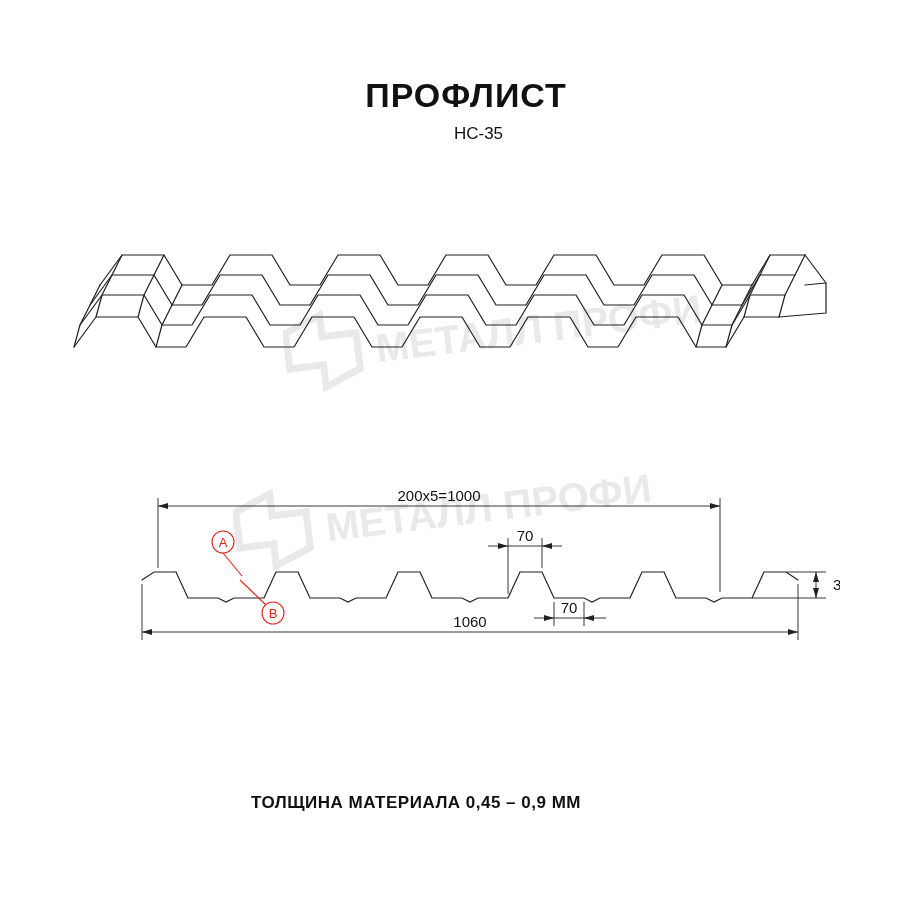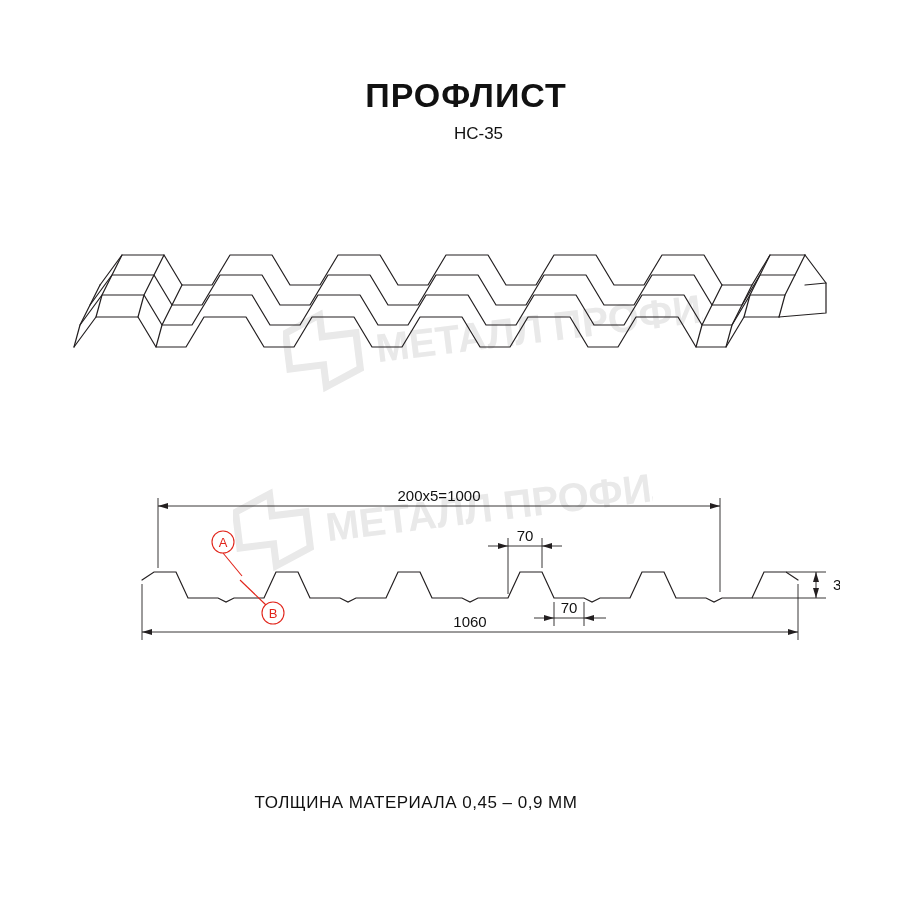--- a/index.html
+++ b/index.html
@@ -56,20 +56,21 @@
   }
   .footer {
     position: absolute;
     top: 793px;
     left: 0;
     width: 832px;
     text-align: center;
     font-size: 17px;
     letter-spacing: 0.5px;
     color: #111;
+    font-weight: bold;
   }
   .wm {
     position: absolute;
     pointer-events: none;
     opacity: 1;
   }
   .wm1 { top: 268px; left: 283px; }
   .wm2 { top: 447px; left: 233px; }
   svg { display: block; }
 </style>

